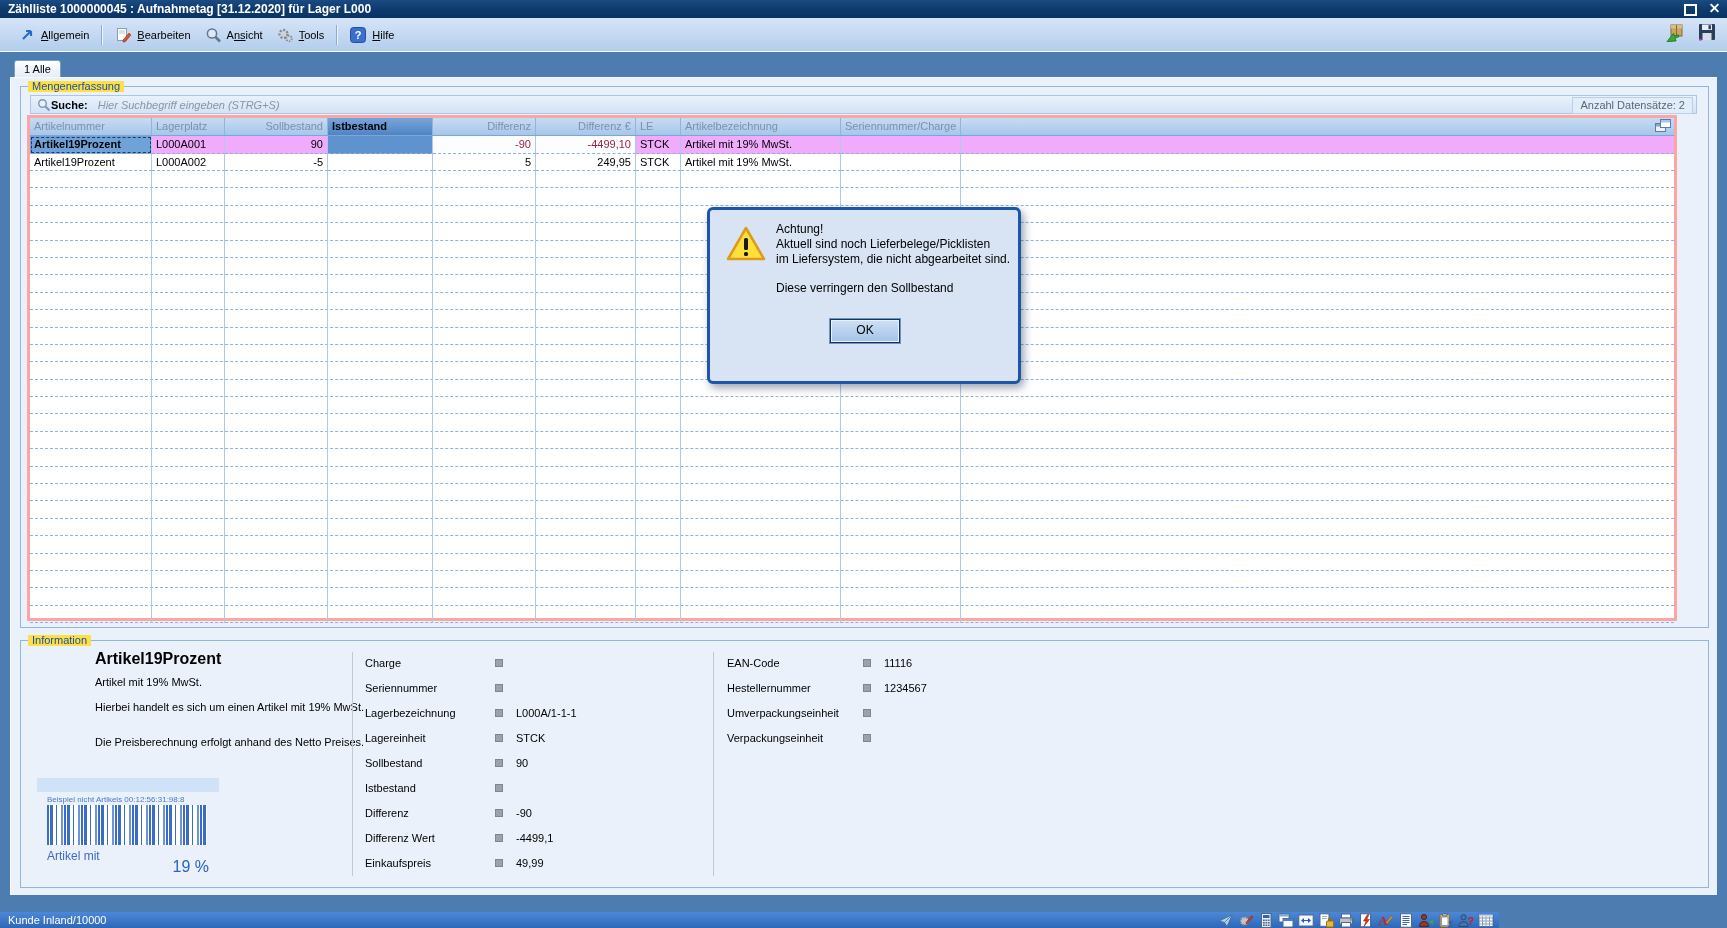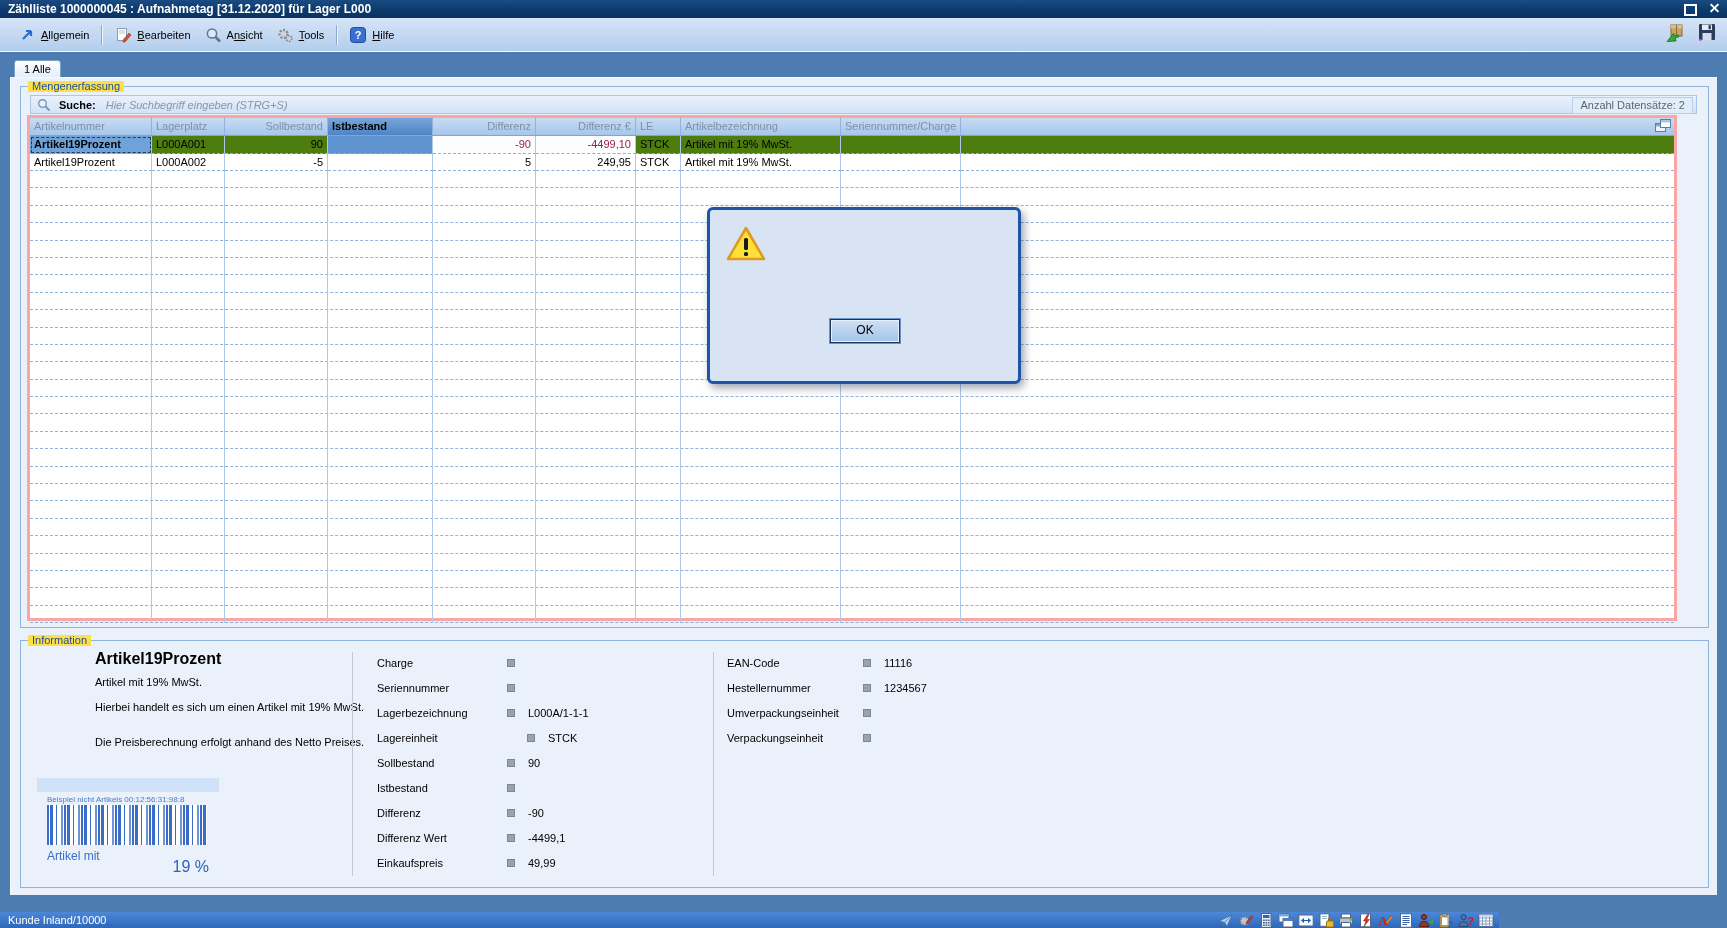--- a/index.html
+++ b/index.html
@@ -27,35 +27,35 @@
   
   .tab{position:absolute;left:14px;top:60px;height:17px;padding:0 9px;background:linear-gradient(180deg,#ffffff,#e2ecf9);border:1px solid #7aa0c8;border-bottom:none;border-radius:3px 3px 0 0;line-height:16px;}
   .panel{position:absolute;left:10px;top:77px;width:1707px;height:818px;background:#eaf1fa;border-left:1px solid #f8fbfe;border-top:1px solid #f8fbfe;box-sizing:border-box;}
 
   .grp{position:absolute;border:1px solid #8fb4dd;}
   .grp-label{position:absolute;font-size:11px;color:#1b4fa2;background:#fde047;padding:0 4px;line-height:11px;z-index:3;}
 
   
   .searchbar{position:absolute;left:30px;top:95px;width:1667px;height:19px;background:linear-gradient(180deg,#e9f1fc,#d3e3f6);border:1px solid #adc6e6;box-sizing:border-box;display:flex;align-items:center;}
   .searchbar .s-icon{width:14px;height:14px;margin-left:6px;}
-  .searchbar .s-label{font-weight:bold;margin-left:8px;}
+  .searchbar .s-label{font-weight:bold;margin-left:0;}
   .searchbar .s-ph{font-style:italic;color:#8a94a4;margin-left:10px;}
   .record-count{position:absolute;right:3px;top:1px;height:15px;line-height:15px;padding:0 7px;color:#5a6576;background:#e2edfa;border:1px solid #b9cfe8;}
 
   
   .table{position:absolute;left:27px;top:115px;width:1650px;height:506px;background:#fff;border:3px solid #fca5a5;box-sizing:border-box;}
   .thead{display:flex;height:17px;background:linear-gradient(180deg,#c7dcf3,#a6c6ea);border-bottom:1px solid #7ea6d2;position:relative;}
   .th{box-sizing:border-box;border-right:1px solid #90b4dc;color:#7e90a8;line-height:16px;padding-left:4px;overflow:hidden;white-space:nowrap;}
   .th.hl{background:linear-gradient(180deg,#76a5da,#4f84c5);color:#000;font-weight:bold;}
   .th.fill{flex:1;border-right:none;}
   .trow{display:flex;box-sizing:border-box;}
   .td{box-sizing:border-box;border-right:1px solid #adc8e8;border-bottom:1px dashed #8fb2d8;line-height:16px;padding:0 4px;overflow:hidden;white-space:nowrap;}
   .td.r{text-align:right;}
   .td.fill{flex:1;border-right:none;}
-  .trow.sel .td{background:#4d7c0f;}
+  .trow.sel .td{background:#f0abfc;}
   .trow.sel .td.c-art{background:#6fa2d8;font-weight:bold;outline:1px dashed #1d3c5e;outline-offset:-2px;}
   .trow.sel .td.c-ist{background:#5e93d0;}
   .trow.sel .td.c-dif{background:#fbfdff;}
   .neg{color:#9e1e3e;}
   .empty-area{position:relative;display:flex;flex-direction:column;}
   .erow{flex:1;border-bottom:1px dashed #8fb2d8;}
   .vline{position:absolute;top:0;bottom:0;width:1px;background:#adc8e8;}
   .col-options{position:absolute;right:3px;top:1px;width:16px;height:14px;}
 
   
@@ -293,38 +293,38 @@
 <div class="info-l2">Die Preisberechnung erfolgt anhand des Netto Preises.</div>
 <div class="img-bar"></div>
 <div class="bc-caption">Beispiel nicht Artikels 00:12:56:31:98:8</div>
 <div class="barcode"></div>
 <div class="bc-label">Artikel mit</div>
 <div class="bc-pct">19 %</div>
 
 <div class="info-div" style="left:352px;"></div>
 <div class="info-div" style="left:713px;"></div>
 
-<div class="ifields" id="info-mid" style="left:365px;margin-left:12px;">
+<div class="ifields" id="info-mid" style="left:365px;">
     <div class="ifrow">
       <span class="lbl" style="width: 130px;">Charge</span>
       <span class="blt"></span>
       <span class="val"></span>
     </div>
     <div class="ifrow">
       <span class="lbl" style="width: 130px;">Seriennummer</span>
       <span class="blt"></span>
       <span class="val"></span>
     </div>
     <div class="ifrow">
       <span class="lbl" style="width: 130px;">Lagerbezeichnung</span>
       <span class="blt"></span>
       <span class="val">L000A/1-1-1</span>
     </div>
     <div class="ifrow">
-      <span class="lbl" style="width: 150px;">Lagereinheit</span>
+      <span class="lbl" style="width: 130px;">Lagereinheit</span>
       <span class="blt"></span>
       <span class="val">STCK</span>
     </div>
     <div class="ifrow">
       <span class="lbl" style="width: 130px;">Sollbestand</span>
       <span class="blt"></span>
       <span class="val">90</span>
     </div>
     <div class="ifrow">
       <span class="lbl" style="width: 130px;">Istbestand</span>
@@ -372,20 +372,27 @@
 
 <div class="dialog">
   <div class="dlg-body">
     <span class="dlg-warn">
       <svg viewBox="0 0 40 36" width="40" height="36">
           <path d="M20 2 L38 33 H2 Z" fill="#ffe03a" stroke="#dd9a1c" stroke-width="2.5" stroke-linejoin="round"></path>
           <rect x="18" y="12" width="4" height="12" rx="1.5" fill="#1a1a1a"></rect>
           <rect x="18" y="26" width="4" height="4" rx="1.5" fill="#1a1a1a"></rect>
         </svg>
     </span>
+    <div class="dlg-text" id="dlg-text">
+        <div>Achtung!</div>
+        <div>Aktuell sind noch Lieferbelege/Picklisten</div>
+        <div>im Liefersystem, die nicht abgearbeitet sind.</div>
+        <div class="gap"></div>
+        <div>Diese verringern den Sollbestand</div>
+      </div>
     <div class="dlg-ok">OK</div>
   </div>
 </div>
 
 <div class="statusbar">
   <span class="sb-text">Kunde Inland/10000</span>
   <span class="sb-icons" id="sb-icons">
       <span class="sb-icon">
         <svg viewBox="0 0 16 15" width="16" height="15">
           <path d="M1 8 L14.5 1.5 L9 13.5 L6.5 9.5 Z" fill="#aecdf0" stroke="#47729e" stroke-width="1"></path>

